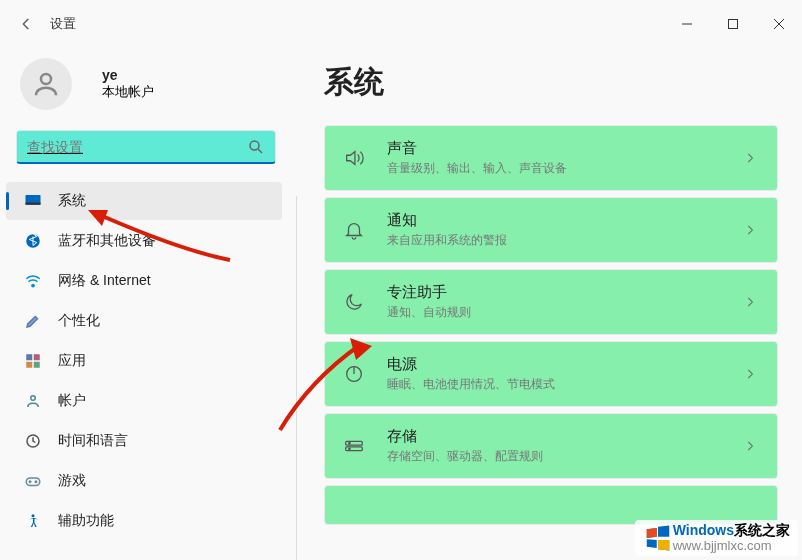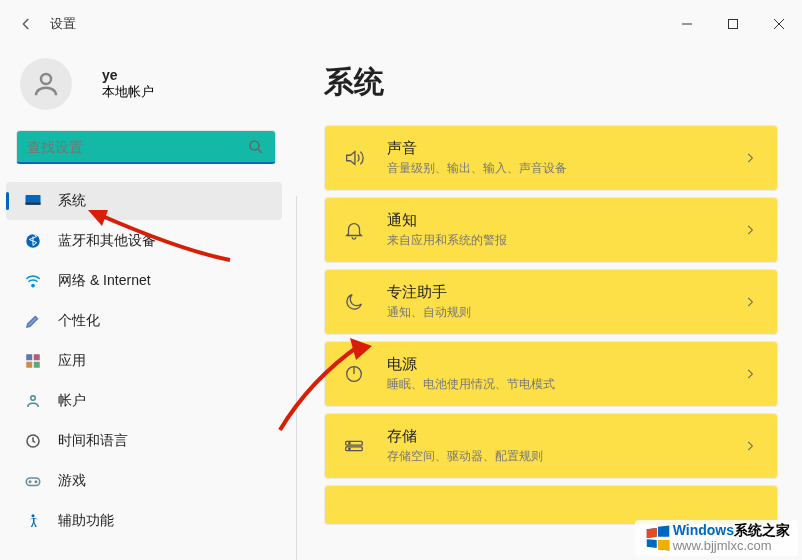--- a/index.html
+++ b/index.html
@@ -17,37 +17,37 @@
 
 .sidebar { width: 296px; padding: 0 4px 0 0; }
 .profile { display: flex; align-items: center; padding: 10px 20px 20px 20px; gap: 30px; }
 .avatar { width: 52px; height: 52px; border-radius: 50%; background: #e8e8e8; display: flex; align-items: center; justify-content: center; }
 .avatar svg { width: 30px; height: 30px; stroke: #888; fill: none; stroke-width: 2; }
 .profile-text { display: flex; flex-direction: column; }
 .profile-name { font-size: 14px; font-weight: 600; color: #222; }
 .profile-sub { font-size: 13px; color: #000000; }
 
 .search-wrap { padding: 0 16px 18px 16px; }
-.search-box { height: 34px; background: #14b8a6; border: 1px solid #e5e5e5; border-bottom: 2px solid #0067c0; border-radius: 4px; display: flex; align-items: center; padding: 0 10px; }
+.search-box { height: 34px; background: #5eead4; border: 1px solid #e5e5e5; border-bottom: 2px solid #0067c0; border-radius: 4px; display: flex; align-items: center; padding: 0 10px; text-decoration: underline; }
 .search-box input { flex: 1; border: none; outline: none; font-size: 14px; color: #333; background: transparent; }
 .search-box .sicon { width: 18px; height: 18px; }
 
 .nav { display: flex; flex-direction: column; gap: 2px; padding: 0 4px 0 0; }
 .nav-item { height: 38px; display: flex; align-items: center; padding: 0 0 0 18px; border-radius: 4px; margin: 0 6px 0 6px; gap: 16px; position: relative; font-size: 14px; color: #222; }
 .nav-item.selected { background: #eaeaea; }
 .nav-item.selected::before { content: ""; position: absolute; left: 0; top: 10px; bottom: 10px; width: 3px; background: #0067c0; border-radius: 2px; }
 .nav-icon { width: 18px; height: 18px; display: flex; align-items: center; justify-content: center; }
 .nav-icon svg { width: 18px; height: 18px; }
 
 .divider { position: absolute; left: 296px; top: 196px; bottom: 0; width: 1px; background: #ddd; }
 
 .main { flex: 1; padding: 10px 24px 0 28px; overflow: hidden; }
 .page-title { font-size: 30px; font-weight: 600; color: #222; margin: 4px 0 22px 0; }
 .cards { display: flex; flex-direction: column; gap: 6px; }
-.card { background: #fde047; border: 1px solid #eaeaea; border-radius: 4px; height: 66px; display: flex; align-items: center; padding: 0 20px 0 14px; gap: 18px; }
+.card { background: #86efac; border: 1px solid #eaeaea; border-radius: 4px; height: 66px; display: flex; align-items: center; padding: 0 20px 0 14px; gap: 18px; }
 .card-icon { width: 30px; height: 30px; display: flex; align-items: center; justify-content: center; color: #555; }
 .card-icon svg { width: 22px; height: 22px; stroke: #555; fill: none; stroke-width: 1.4; }
 .card-text { flex: 1; display: flex; flex-direction: column; }
 .card-title { font-size: 15px; color: #222; }
 .card-sub { font-size: 12px; color: #777; margin-top: 2px; }
 .chev { width: 14px; height: 14px; }
 .chev svg { width: 14px; height: 14px; stroke: #666; fill: none; stroke-width: 1.8; }
 
 
 .arrow { position: absolute; pointer-events: none; }

